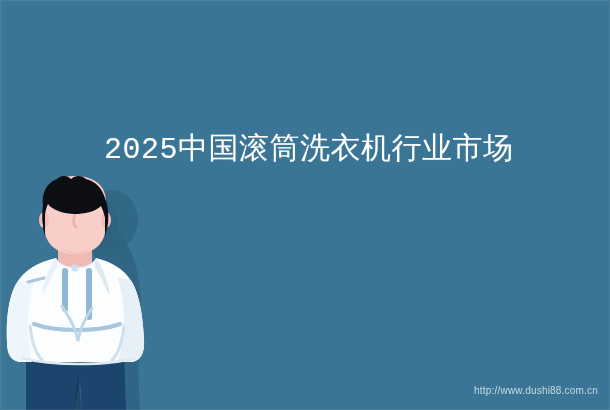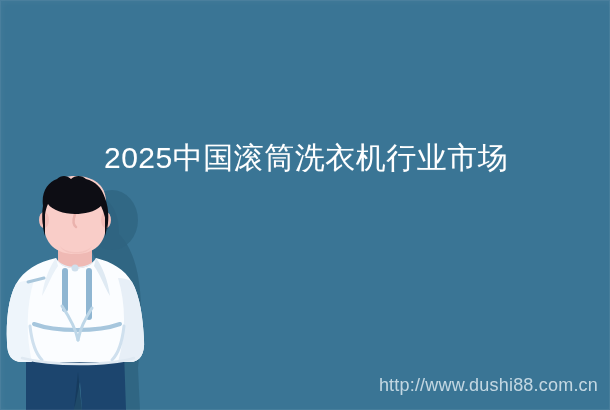--- a/index.html
+++ b/index.html
@@ -28,40 +28,41 @@
     box-shadow: inset 0 0 0 1px rgba(255,255,255,0.06),
                 inset 2px 2px 6px rgba(255,255,255,0.045);
     pointer-events: none;
     z-index: 40;
   }
 
   
   #title-block {
     position: absolute;
     left: 104px;
-    top: 135px;
+    top: 128px;
     width: 480px;
     z-index: 20;
+    font-family: Liberation Mono, monospace;
   }
   .title-line {
     font-size: 30px;
     line-height: 45px;
     color: #ffffff;
     letter-spacing: 0.5px;
     white-space: nowrap;
     font-weight: 400;
     text-shadow: 0 0 1px rgba(255,255,255,0.25);
   }
 
   
   #watermark {
     position: absolute;
     right: 12px;
     bottom: 14px;
-    font-size: 18px;
+    font-size: 10px;
     color: #cfe0e9;
     letter-spacing: 0.2px;
     z-index: 25;
     opacity: 0.92;
     white-space: nowrap;
   }
 
   
   #illustration {
     position: absolute;

